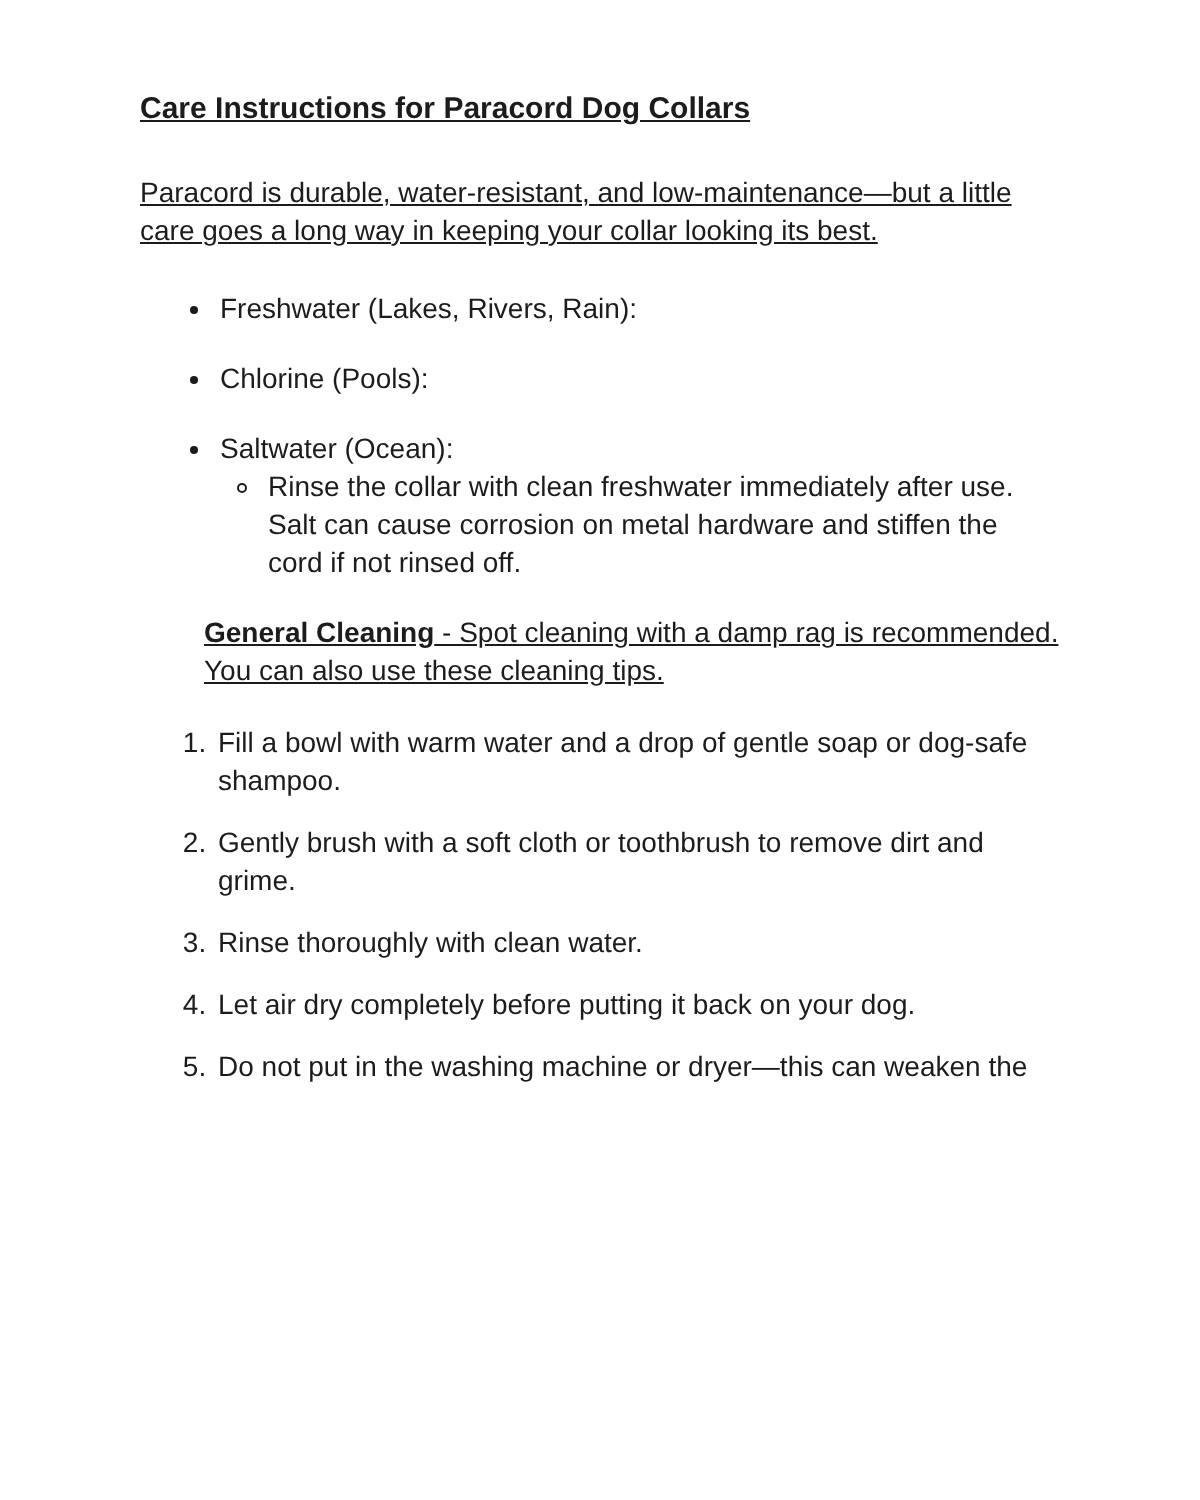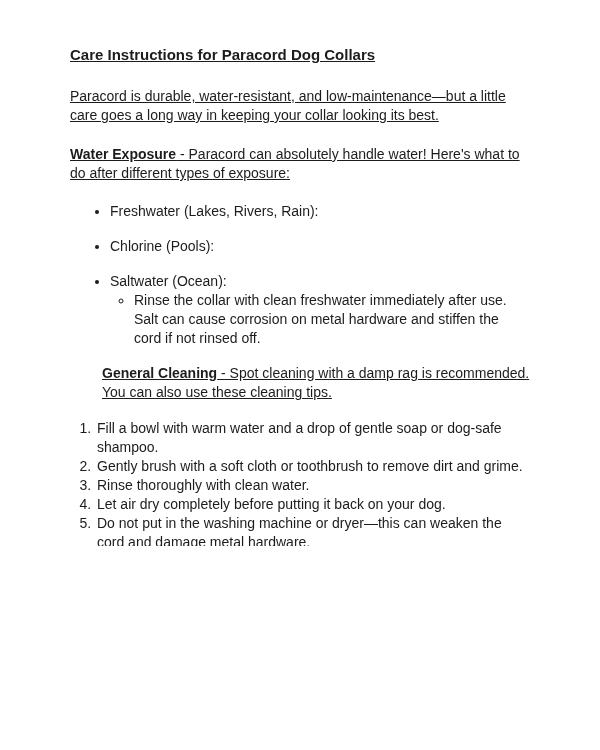--- a/index.html
+++ b/index.html
@@ -35,41 +35,40 @@
   ul.sub {
     list-style: circle;
     margin: 0;
     padding: 0 0 0 24px;
   }
   .para.general { margin-bottom: 17px; margin-left: 32px; }
   ol.steps {
     margin: 0 0 18px 0;
     padding: 0 0 0 25px;
   }
-  ol.steps > li { margin: 0; padding-left: 2px; }
+  ol.steps > li { margin: 12px; padding-left: 2px; }
   .section-heading {
     font-weight: 700;
     margin: 0;
   }
   ul.avoid {
     list-style: disc;
     margin: 0;
     padding: 0 0 0 24px;
   }
 </style>
 </head>
 <body>
 
 <div class="page">
 
   <h1 class="doc-title">Care Instructions for Paracord Dog Collars</h1>
 
   <p class="para intro">Paracord is durable, water-resistant, and low-maintenance—but a little care goes a long way in keeping your collar looking its best.</p>
 
-  <p class="para lead"><strong>Water Exposure</strong><span> - Paracord can absolutely handle water! Here's what to do after different types of exposure:</span></p>
 
   <ul class="bullets">
     <li>
       <span>Freshwater (Lakes, Rivers, Rain):</span>
     </li>
     <li>
       <span>Chlorine (Pools):</span>
     </li>
     <li>
       <span>Saltwater (Ocean):</span>

